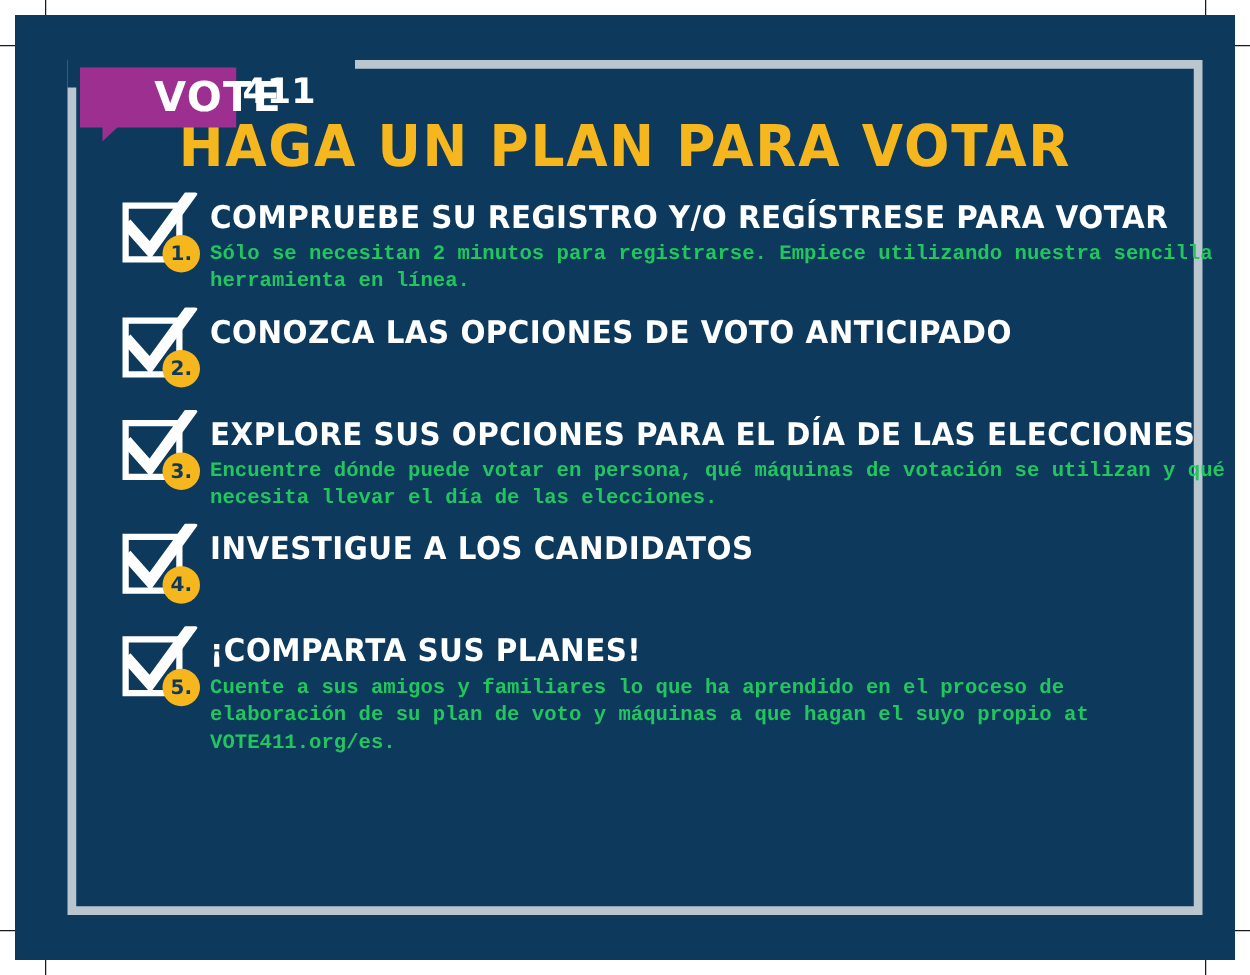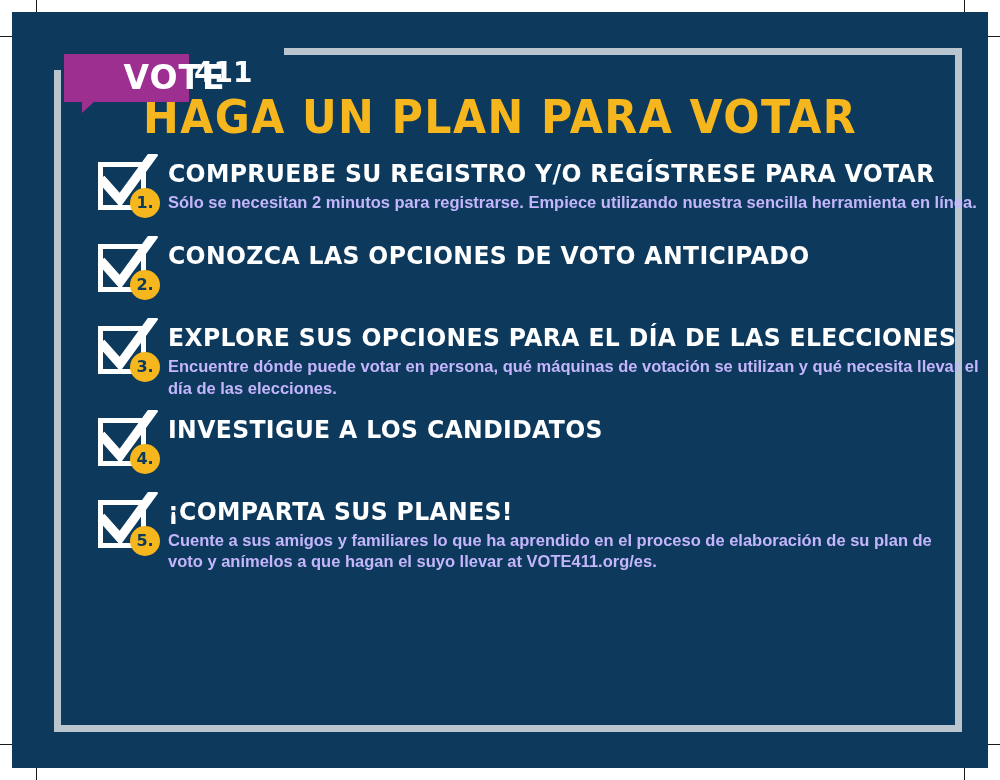--- a/index.html
+++ b/index.html
@@ -181,22 +181,22 @@
     font-family: "DejaVu Sans", sans-serif;
     font-weight: bold;
     font-size: 25px;
     letter-spacing: 0.4px;
     transform: scaleX(0.94);
     transform-origin: left center;
     line-height: 1.12;
     white-space: nowrap;
   }
   .step-text {
-    color: #c4b5fd;
-    font-family: Liberation Sans, sans-serif;
+    color: #22c55e;
+    font-family: Liberation Mono, monospace;
     font-weight: bold;
     font-size: 16.5px;
     line-height: 1.32;
     margin-top: 4px;
     letter-spacing: 0px;
   }
 </style>
 </head>
 <body>
 
@@ -283,18 +283,18 @@
     <div class="step">
       <div class="check-wrap">
         <div class="check-box"></div>
         <svg class="check-mark" viewBox="0 0 58 62">
           <path d="M4 28 L20 46 L52 2" fill="none" stroke="#ffffff" stroke-width="9" stroke-linecap="square"></path>
         </svg>
         <div class="num-badge">5.</div>
       </div>
       <div class="step-body">
         <div class="step-head">¡COMPARTA SUS PLANES!</div>
-        <div class="step-text">Cuente a sus amigos y familiares lo que ha aprendido en el proceso de elaboración de su plan de voto y anímelos a que hagan el suyo llevar at VOTE411.org/es.</div>
+        <div class="step-text">Cuente a sus amigos y familiares lo que ha aprendido en el proceso de elaboración de su plan de voto y máquinas a que hagan el suyo propio at VOTE411.org/es.</div>
       </div>
     </div>
 
   </div>
 </div>
 
 </body></html>

